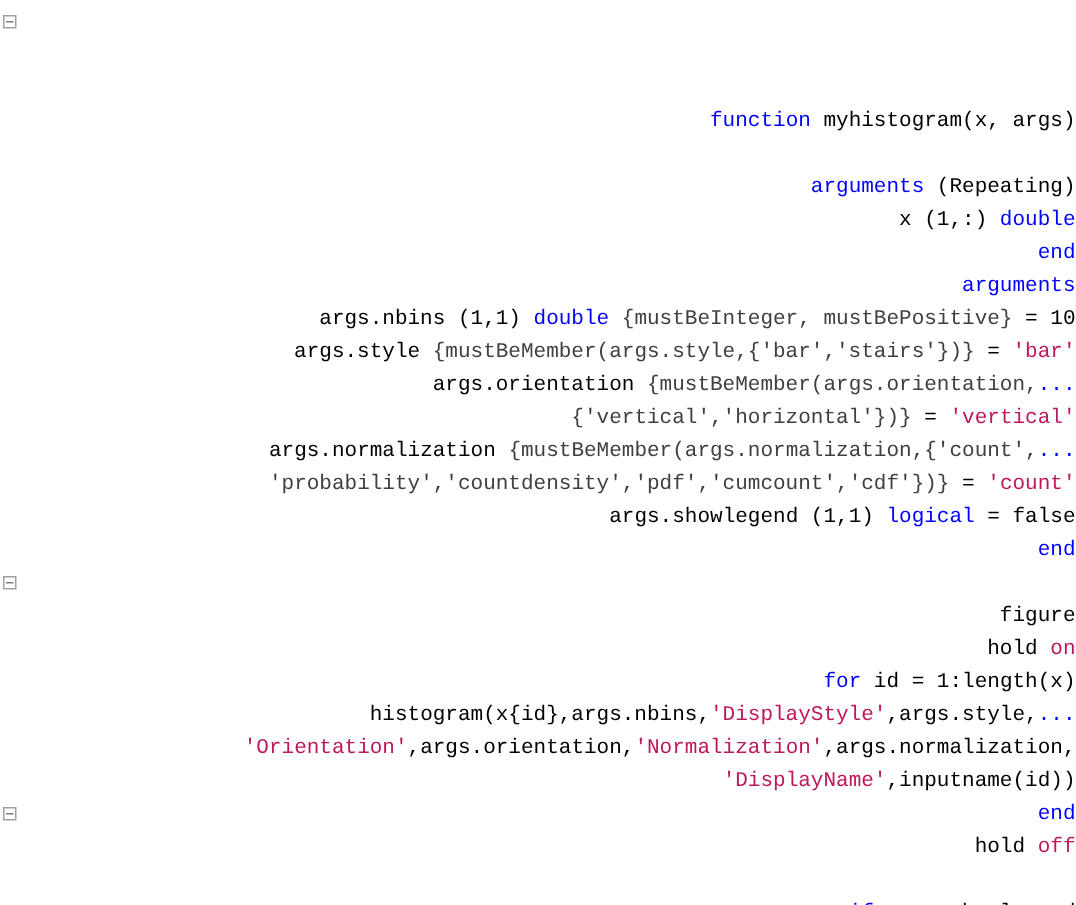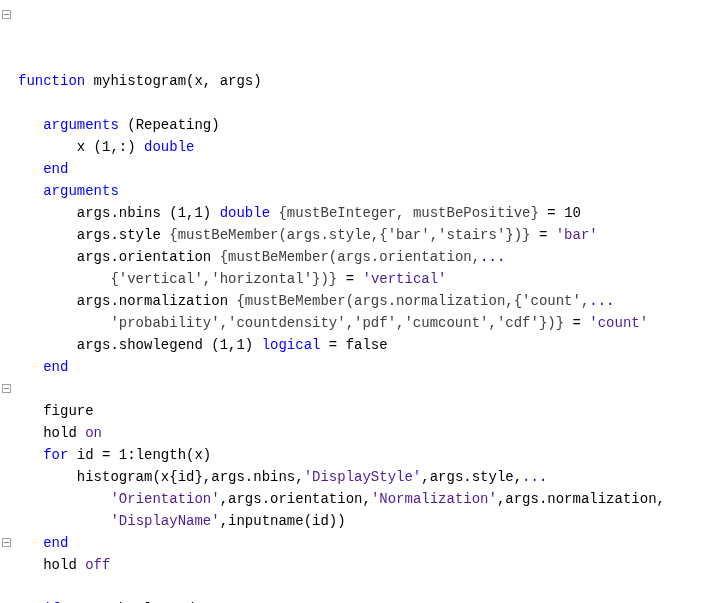--- a/index.html
+++ b/index.html
@@ -32,23 +32,23 @@
     background: #ffffff;
   }
   .fold::before {
     content: "";
     position: absolute;
     left: 1px;
     right: 1px;
     top: 3px;
     border-top: 1px solid #808080;
   }
-  .line { display: block; }
+  .line { display: block; text-align: right; }
   .kw   { color: #0000ff; }
-  .str  { color: #4c1d95; }
+  .str  { color: #be185d; }
   .val  { color: #404040; }
 </style>
 </head>
 <body>
 
 <div class="editor">
   <div class="gutter"><div class="fold" style="top: 6px;"></div><div class="fold" style="top: 380px;"></div><div class="fold" style="top: 534px;"></div></div>
   <div class="code"><span class="line"><span class="kw">function</span><span></span><span> myhistogram(x, args)</span></span><span class="line">&nbsp;</span><span class="line"><span class="kw">   arguments</span><span> (Repeating)</span></span><span class="line"><span>       x (1,:) </span><span class="kw">double</span></span><span class="line"><span class="kw">   end</span></span><span class="line"><span class="kw">   arguments</span></span><span class="line"><span>       args.nbins (1,1) </span><span class="kw">double</span><span> </span><span class="val">{mustBeInteger, mustBePositive}</span><span> = 10</span></span><span class="line"><span>       args.style </span><span class="val">{mustBeMember(args.style,{'bar','stairs'})}</span><span> = </span><span class="str">'bar'</span></span><span class="line"><span>       args.orientation </span><span class="val">{mustBeMember(args.orientation,</span><span class="kw">...</span></span><span class="line"><span class="val">           {'vertical','horizontal'})}</span><span> = </span><span class="str">'vertical'</span></span><span class="line"><span>       args.normalization </span><span class="val">{mustBeMember(args.normalization,{'count',</span><span class="kw">...</span></span><span class="line"><span class="val">           'probability','countdensity','pdf','cumcount','cdf'})}</span><span> = </span><span class="str">'count'</span></span><span class="line"><span>       args.showlegend (1,1) </span><span class="kw">logical</span><span> = false</span></span><span class="line"><span class="kw">   end</span></span><span class="line">&nbsp;</span><span class="line"><span>   figure</span></span><span class="line"><span>   hold </span><span class="str">on</span></span><span class="line"><span class="kw">   for</span><span> id = 1:length(x)</span></span><span class="line"><span>       histogram(x{id},args.nbins,</span><span class="str">'DisplayStyle'</span><span>,args.style,</span><span class="kw">...</span></span><span class="line"><span>           </span><span class="str">'Orientation'</span><span>,args.orientation,</span><span class="str">'Normalization'</span><span>,args.normalization,</span></span><span class="line"><span>           </span><span class="str">'DisplayName'</span><span>,inputname(id))</span></span><span class="line"><span class="kw">   end</span></span><span class="line"><span>   hold </span><span class="str">off</span></span><span class="line">&nbsp;</span><span class="line"><span class="kw">   if</span><span> args.showlegend</span></span></div>
 </div>
 

